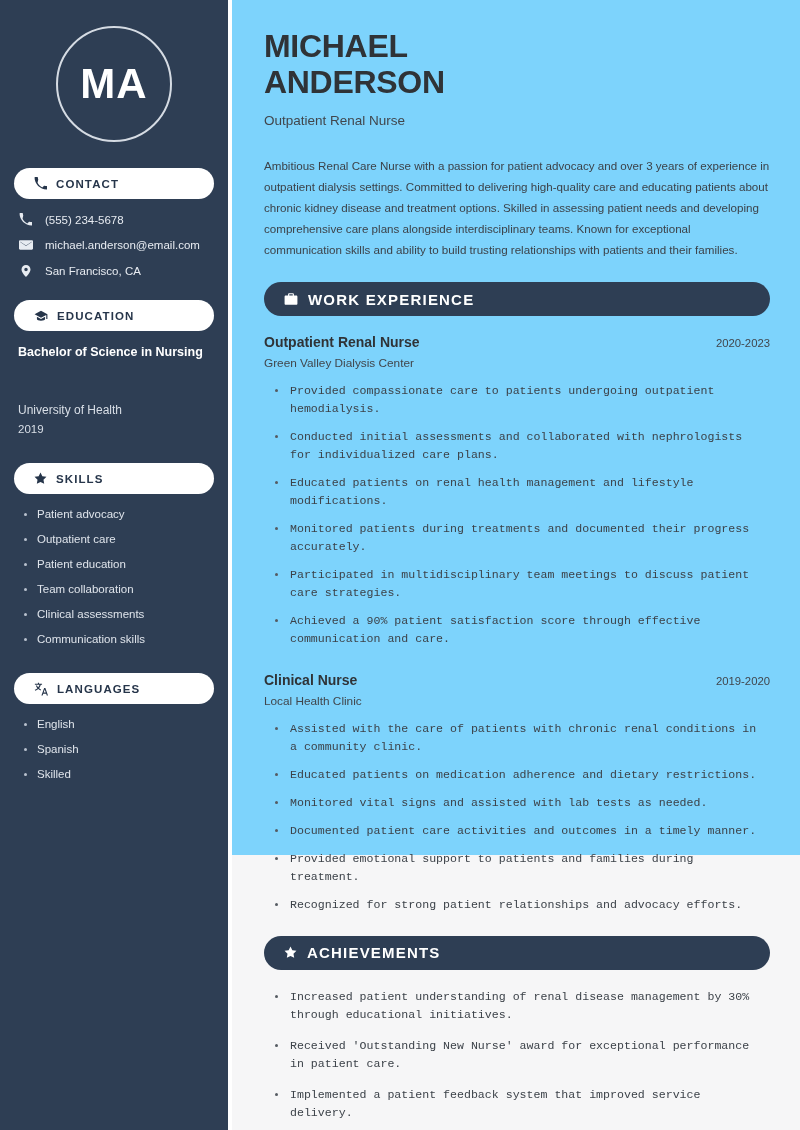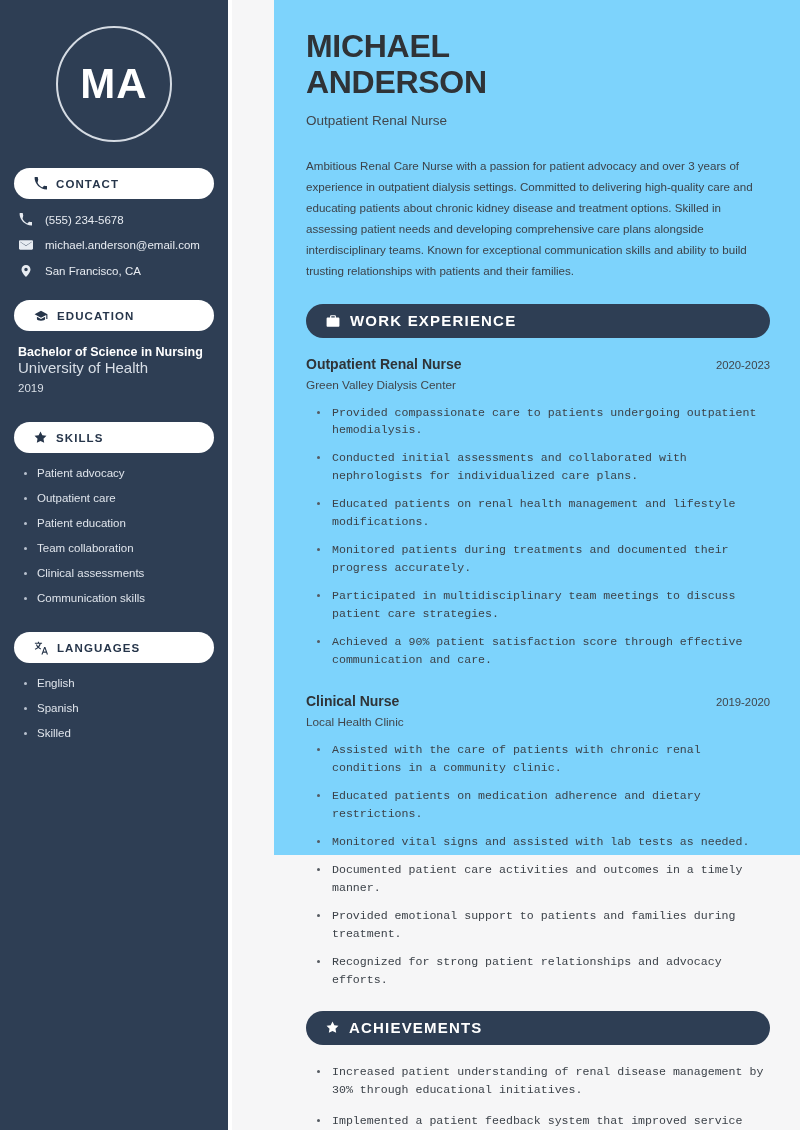--- a/index.html
+++ b/index.html
@@ -14,21 +14,20 @@
     background: #f6f6f7;
     overflow: hidden;
   }
 
   .resume {
     position: relative;
     width: 800px;
     height: 1130px;
     display: flex;
     background: #f6f6f7;
-    gap: 42px;
   }
 
   
   .sidebar {
     width: 232px;
     flex: 0 0 232px;
     background: #2e3e54;
     padding: 0 14px;
     border-right: 4px solid #ffffff;
     height: 1130px;
@@ -84,21 +83,21 @@
   }
   .contact-row .ic { width: 15px; display: flex; justify-content: center; }
   .contact-row .ic svg { display: block; }
 
   .edu-block { padding-left: 4px; margin-bottom: 28px; }
   .edu-degree {
     color: #ffffff;
     font-size: 12.5px;
     font-weight: bold;
   }
-  .edu-school { color: #d9dfe7; font-size: 15px; margin-bottom: 6px; }
+  .edu-school { color: #d9dfe7; font-size: 12px; margin-bottom: 6px; margin-top: 44px; }
   .edu-year { color: #d9dfe7; font-size: 11.5px; }
 
   .side-list { list-style: none; padding-left: 10px; margin-bottom: 28px; }
   .side-list li {
     color: #dfe4eb;
     font-size: 11.5px;
     margin-bottom: 13px;
     position: relative;
     padding-left: 13px;
   }
@@ -350,17 +349,18 @@
       <span class="ic">
         <svg width="13" height="13" viewBox="0 0 24 24" fill="#ffffff">
             <path d="M12 .8l3.4 7 7.6 1.1-5.5 5.4 1.3 7.6L12 18.3 5.2 21.9l1.3-7.6L1 8.9l7.6-1.1z"></path>
           </svg>
       </span>
       <span class="sec-label">ACHIEVEMENTS</span>
     </div>
 
     <ul class="bullets ach-list">
       <li>Increased patient understanding of renal disease management by 30% through educational initiatives.</li>
+      <li>Received 'Outstanding New Nurse' award for exceptional performance in patient care.</li>
       <li>Implemented a patient feedback system that improved service delivery.</li>
     </ul>
 
   </main>
 </div>
 
 </body></html>

